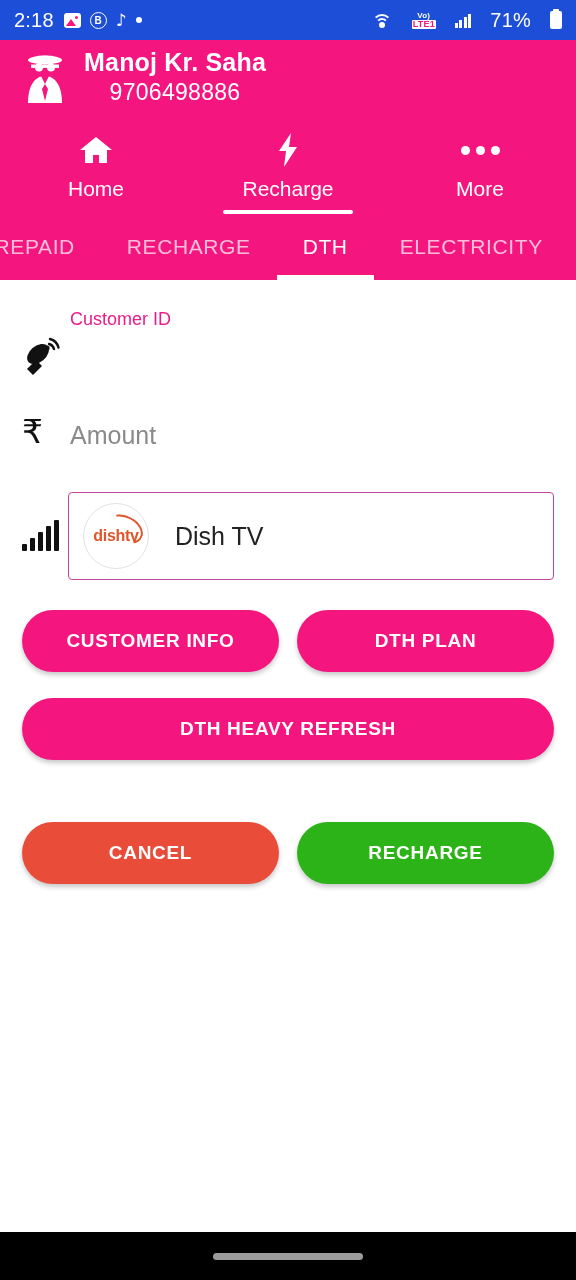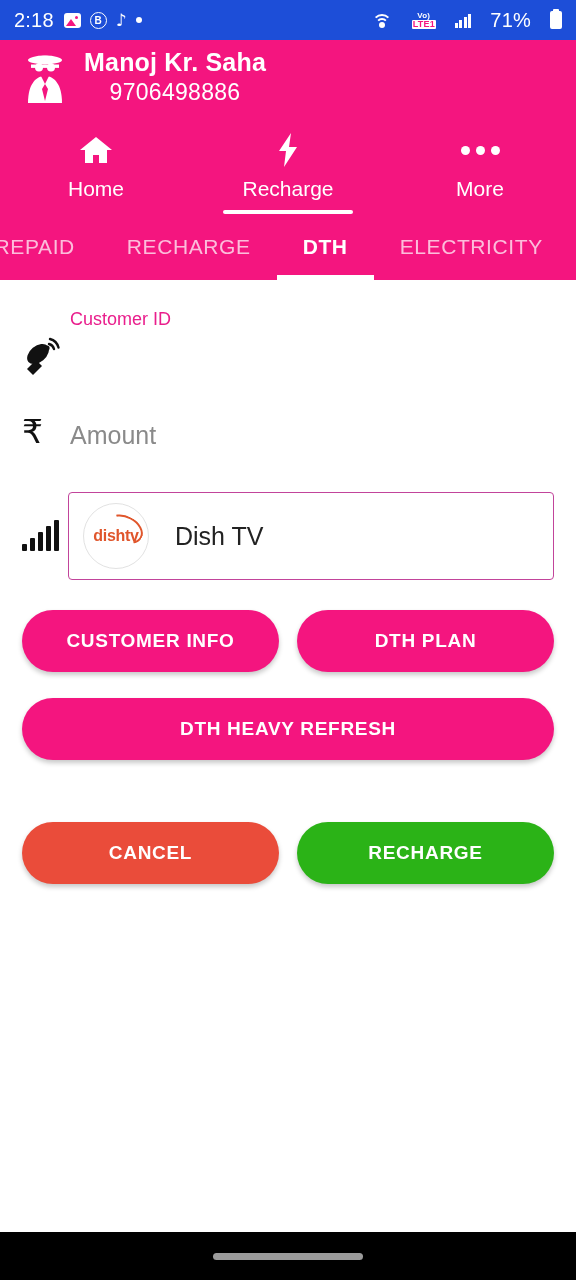--- a/index.html
+++ b/index.html
@@ -87,21 +87,21 @@
   
   .subtabs{
     background:#F4157F; display:flex; align-items:stretch;
     height:66px; overflow:hidden; position:relative;
   }
   .stab{
     display:flex; align-items:center; justify-content:center;
     font-size:21px; letter-spacing:.6px; color:rgba(255,255,255,.72);
     padding:0 26px; white-space:nowrap; position:relative; cursor:pointer;
   }
-  .stab.active{ color:#fff; font-weight:700; }
+  .stab.active{ color:#fff; font-weight:400; }
   .stab.active .stab-underline{
     position:absolute; bottom:0; left:0; right:0; height:5px; background:#fff;
   }
   .stab.first{ margin-left:-46px; }
 
   
   .body{ flex:1; background:#fff; padding:0 22px; position:relative; }
 
   .field{ display:flex; align-items:flex-end; margin-top:30px; }
   .field-ic{ width:46px; flex:0 0 46px; display:flex; align-items:center; justify-content:flex-start; height:54px; }

